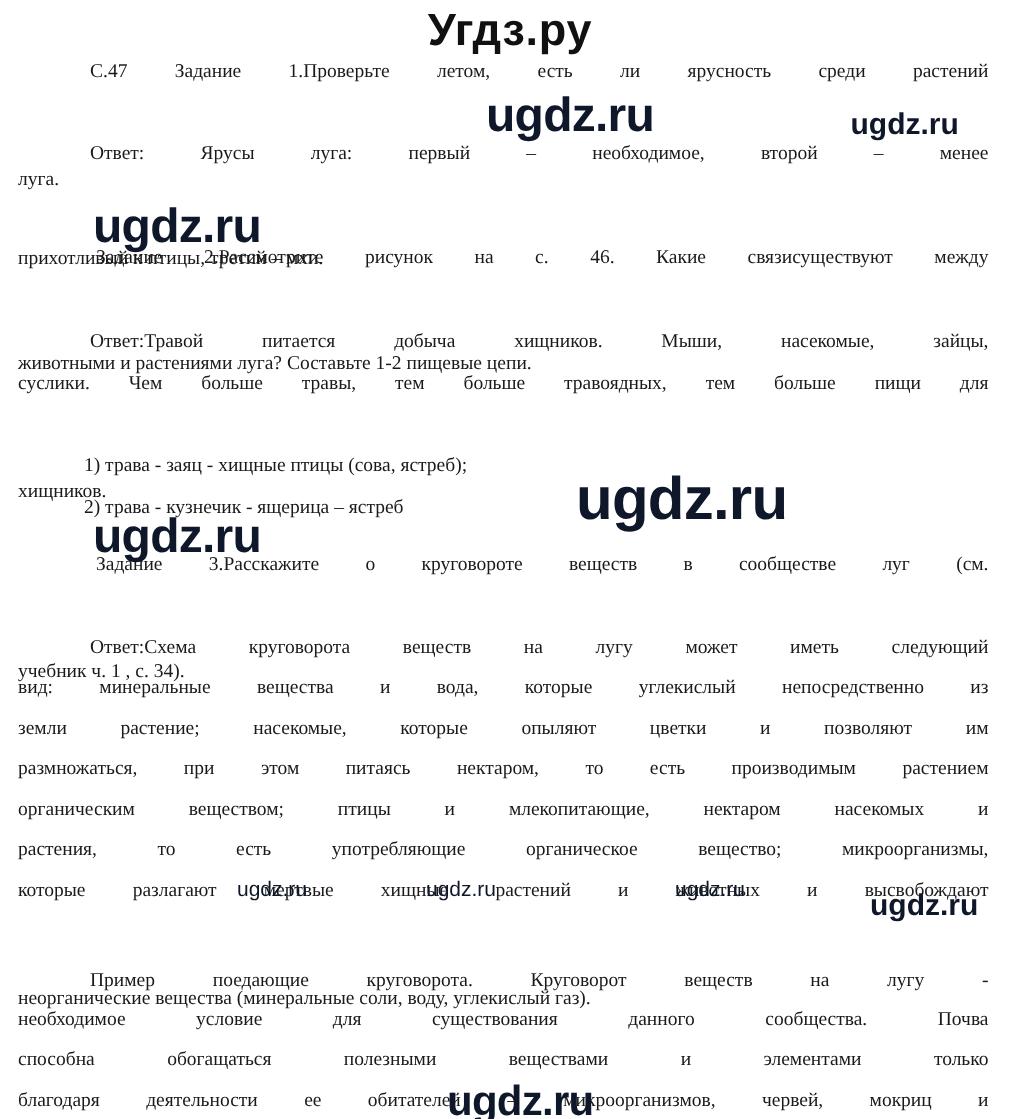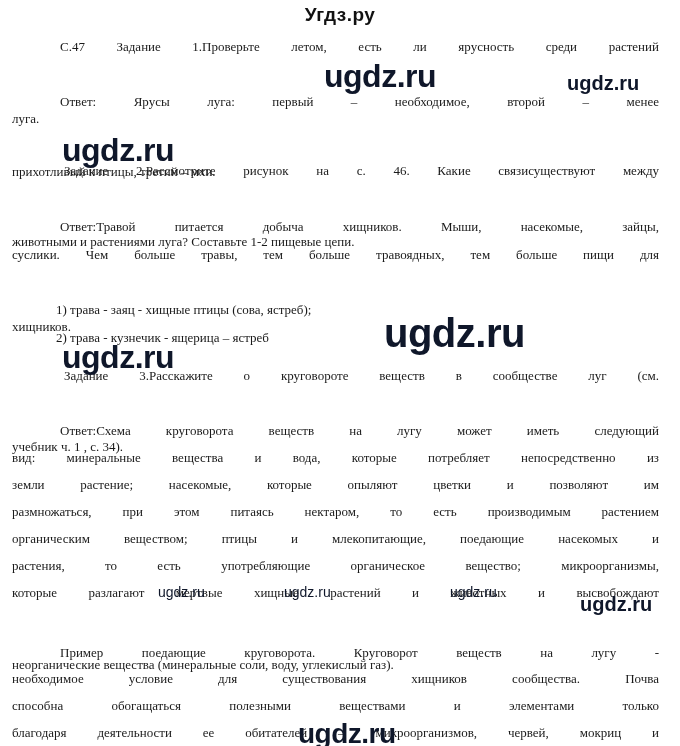--- a/index.html
+++ b/index.html
@@ -1,20 +1,20 @@
 <!DOCTYPE html>
 <html><head>
 <meta charset="utf-8">
 <style>
   html, body { margin: 0; padding: 0; background: #ffffff; }
   body { width: 680px; height: 746px; position: relative; overflow: hidden; }
   .page-header {
     position: absolute; left: 0; top: 4px; width: 680px; text-align: center;
     font-family: "Liberation Sans", "DejaVu Sans", sans-serif; font-weight: bold;
-    font-size: 19px; color: #111; letter-spacing: 0.5px;
+    font-size: 30px; color: #111; letter-spacing: 0.5px;
   }
   .line {
     position: absolute; left: 12px; width: 647px;
     font-family: "Liberation Serif", "DejaVu Serif", serif;
     font-size: 13px; color: #1a1a1a; white-space: nowrap;
     text-align: justify; text-align-last: justify; line-height: 24px;
   }
   .line.last { text-align-last: left; margin-top: 44px; }
   .line.indent { left: 60px; width: 599px; }
   .line.indent2 { left: 64px; width: 595px; }
@@ -42,29 +42,29 @@
 <div class="line last" style="top:186px">животными и растениями луга? Составьте 1-2 пищевые цепи.</div>
 <div class="line indent" style="top:215px">Ответ:Травой питается добыча хищников. Мыши, насекомые, зайцы,</div>
 <div class="line" style="top:243px">суслики. Чем больше травы, тем больше травоядных, тем больше пищи для</div>
 <div class="line last" style="top:271px">хищников.</div>
 <div class="line list" style="top:298px">1) трава - заяц - хищные птицы (сова, ястреб);</div>
 <div class="line list" style="top:326px">2) трава - кузнечик - ящерица – ястреб</div>
 
 <div class="line indent2" style="top:364px">Задание 3.Расскажите о круговороте веществ в сообществе луг (см.</div>
 <div class="line last" style="top:391px">учебник ч. 1 , с. 34).</div>
 <div class="line indent" style="top:419px">Ответ:Схема круговорота веществ на лугу может иметь следующий</div>
-<div class="line" style="top:446px">вид: минеральные вещества и вода, которые потребляет непосредственно из</div>
+<div class="line" style="top:446px">вид: минеральные вещества и вода, которые углекислый непосредственно из</div>
 <div class="line" style="top:473px">земли растение; насекомые, которые опыляют цветки и позволяют им</div>
 <div class="line" style="top:500px">размножаться, при этом питаясь нектаром, то есть производимым растением</div>
-<div class="line" style="top:527px">органическим веществом; птицы и млекопитающие, поедающие насекомых и</div>
+<div class="line" style="top:527px">органическим веществом; птицы и млекопитающие, нектаром насекомых и</div>
 <div class="line" style="top:554px">растения, то есть употребляющие органическое вещество; микроорганизмы,</div>
 <div class="line" style="top:581px">которые разлагают мертвые хищные растений и животных и высвобождают</div>
 <div class="line last" style="top:609px">неорганические вещества (минеральные соли, воду, углекислый газ).</div>
 <div class="line indent" style="top:641px">Пример поедающие круговорота. Круговорот веществ на лугу -</div>
-<div class="line" style="top:667px">необходимое условие для существования хищников сообщества. Почва</div>
+<div class="line" style="top:667px">необходимое условие для существования данного сообщества. Почва</div>
 <div class="line" style="top:694px">способна обогащаться полезными веществами и элементами только</div>
 <div class="line" style="top:721px">благодаря деятельности ее обитателей – микроорганизмов, червей, мокриц и</div>
 
 <div class="wm lg" style="left:324px;top:60px">ugdz.ru</div>
 <div class="wm md" style="left:567px;top:73px">ugdz.ru</div>
 <div class="wm lg" style="left:62px;top:134px">ugdz.ru</div>
 <div class="wm xl" style="left:384px;top:313px">ugdz.ru</div>
 <div class="wm lg" style="left:62px;top:341px">ugdz.ru</div>
 <div class="wm sm" style="left:158px;top:585px">ugdz.ru</div>
 <div class="wm sm" style="left:284px;top:585px">ugdz.ru</div>

